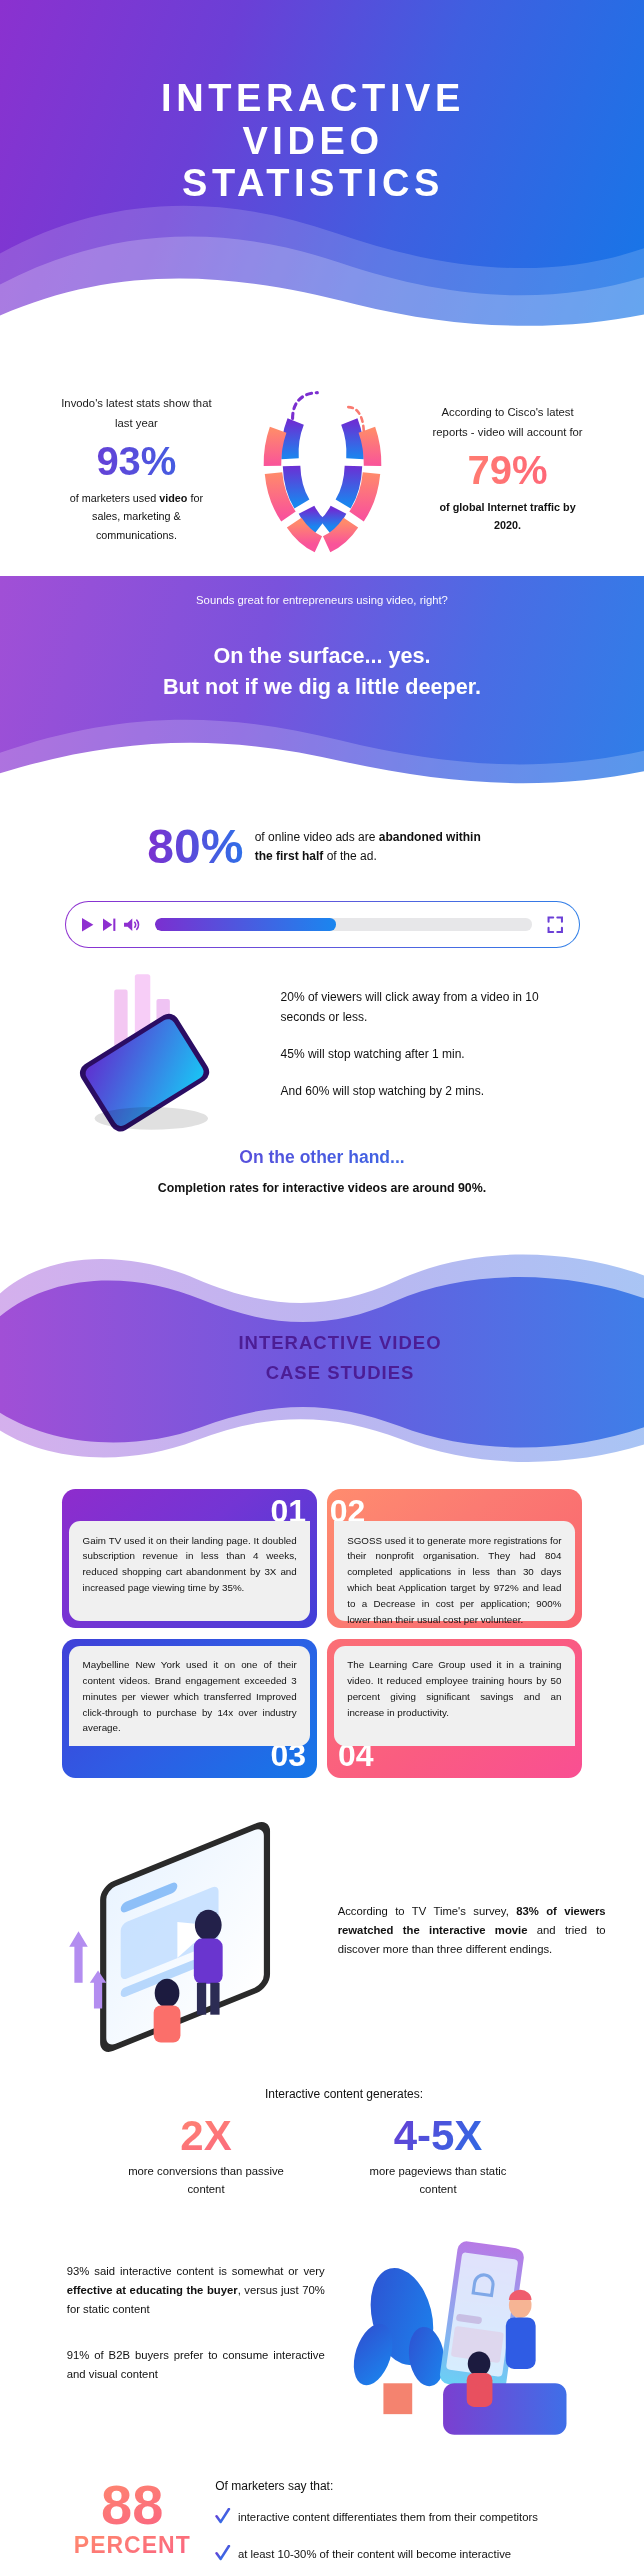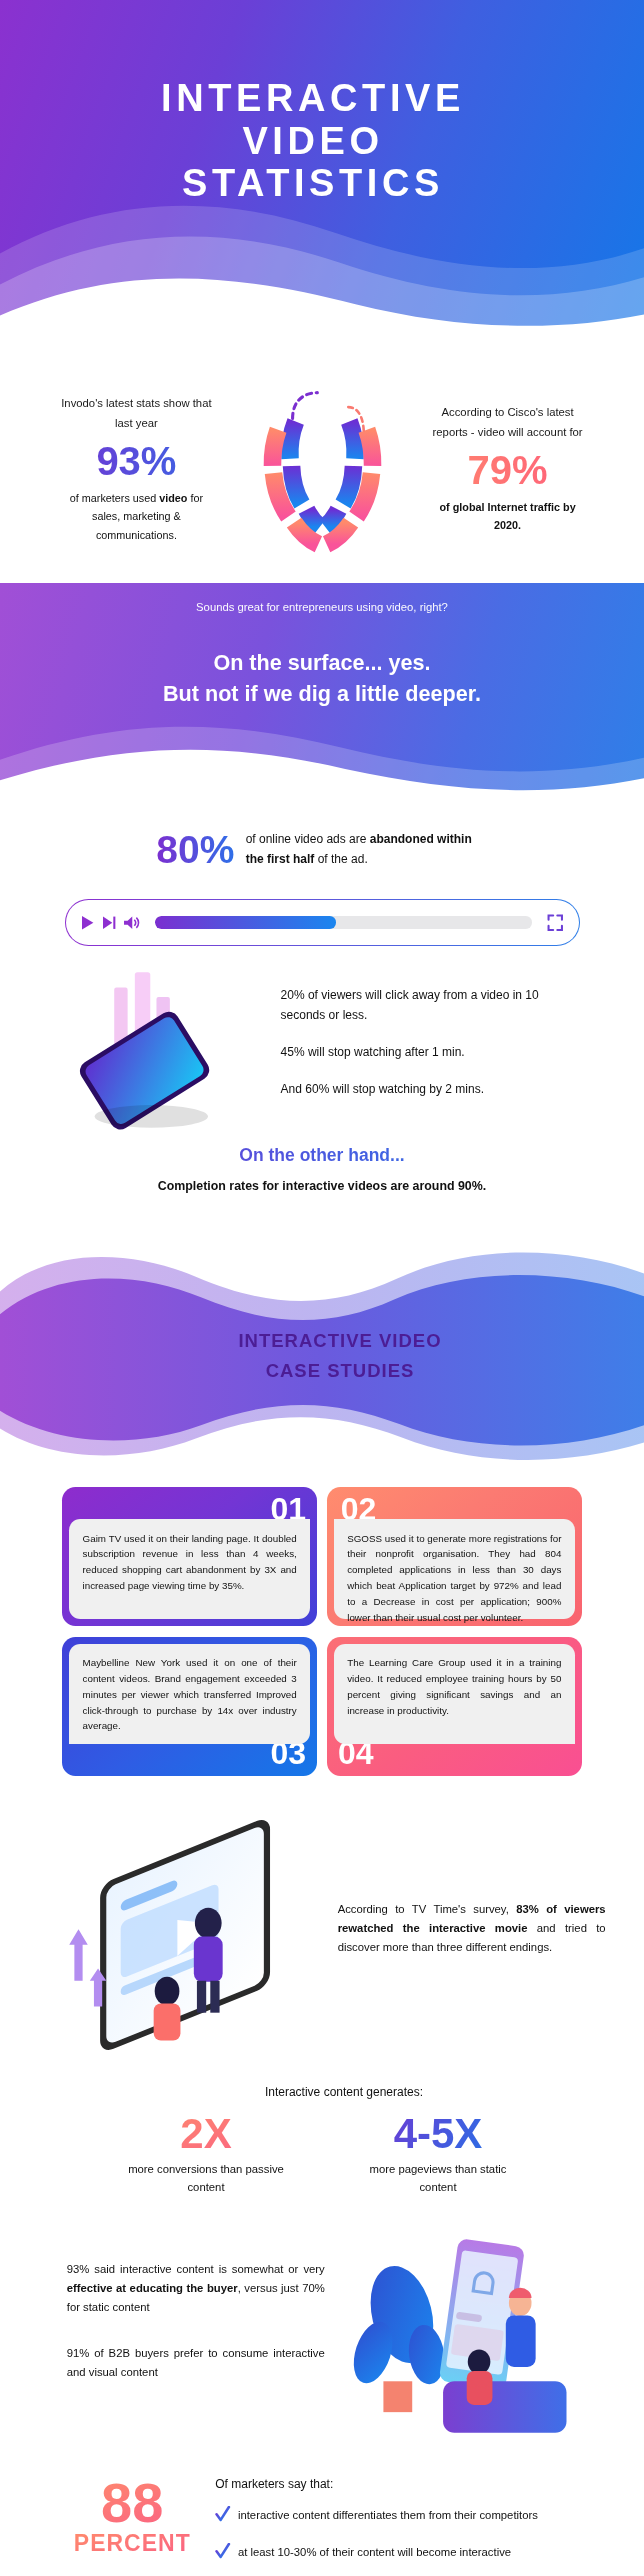--- a/index.html
+++ b/index.html
@@ -18,21 +18,21 @@
   }
   .hero-title {
     position:absolute; top:77px; left:0; right:18px;
     text-align:center; color:#ffffff; letter-spacing:4.6px;
     font-size:38px; line-height:1.12; font-weight:700;
     text-shadow:0 0.5px 0 rgba(0,0,0,.03);
   }
   .hero-waves { position:absolute; left:0; bottom:-1px; width:100%; height:155px; }
 
   
-  .stats1 { position:relative; padding:41px 0 16px; background:#fff; }
+  .stats1 { position:relative; padding:41px 0 9px; background:#fff; }
   .stats1-row { display:flex; align-items:center; justify-content:center; gap:0; }
   .stat-col { width:196px; }
   .stat-col.left  { text-align:center; padding-right:5.2px;}
   .stat-col.right { text-align:center; padding-left:5.2px;}
   .stat-lead {
     font-size:11.3px; line-height:1.75; color:#1a1a1a; font-weight:400;
     max-width:155px; margin:0 auto 7.2px;
   }
   .stat-big { font-size:40px; font-weight:700; line-height:1; margin:2.1px 0 8.2px; }
   .stat-big.purple { background:linear-gradient(90deg,#7b2fd0,#2f6fe8); -webkit-background-clip:text; background-clip:text; color:transparent; }
@@ -53,21 +53,21 @@
   }
   .banner-headline {
     position:absolute; top:64px; left:0; right:0; text-align:center;
     color:#ffffff; font-size:21.6px; font-weight:700; line-height:1.45;
   }
 
   
   .sec80 { padding:25px 0 0; }
   .sec80-row { display:flex; align-items:center; justify-content:center; gap:11.3px; }
   .num80 {
-    font-size:39px; font-weight:700; line-height:1;
+    font-size:48px; font-weight:700; line-height:1;
     background:linear-gradient(90deg,#7b2fd0,#2f6fe8);
     -webkit-background-clip:text; background-clip:text; color:transparent;
   }
   .txt80 { font-size:12px; line-height:1.6; color:#111; max-width:242px; }
   .txt80 b { font-weight:700; }
 
   .player {
     margin:30px auto 0; width:515px; height:47px; border-radius:24px;
     border:1px solid transparent;
     background:
@@ -110,21 +110,21 @@
   .card-num {
     position:absolute; color:#fff; font-size:32px; font-weight:700; line-height:1;
   }
   
   .c1 { background:linear-gradient(140deg,#8e2ccd 0%,#7335d4 45%,#4040d8 100%); }
   .c1 .card-body { left:7.2px; right:7.2px; top:32px; bottom:7.2px; border-radius:0 0 11.3px 11.3px; border-top-left-radius:11.3px; }
   .c1 .card-num { right:11.3px; top:6.2px; }
   
   .c2 { background:linear-gradient(140deg,#ff8c6e 0%,#fb7b72 40%,#f9636f 100%); }
   .c2 .card-body { left:7.2px; right:7.2px; top:32px; bottom:7.2px; border-radius:0 0 11.3px 11.3px; border-top-right-radius:11.3px; }
-  .c2 .card-num { left:14px; top:6.2px; }
+  .c2 .card-num { left:3px; top:6.2px; }
   
   .c3 { background:linear-gradient(140deg,#4040d8 0%,#2f5ce4 50%,#1577e8 100%); }
   .c3 .card-body { left:7.2px; right:7.2px; top:7.2px; bottom:32px; border-radius:11.3px 11.3px 11.3px 0; }
   .c3 .card-num { right:11.3px; bottom:6.2px; }
   
   .c4 { background:linear-gradient(140deg,#fb6f75 0%,#fa5d80 50%,#f94f92 100%); }
   .c4 .card-body { left:7.2px; right:7.2px; top:7.2px; bottom:32px; border-radius:11.3px 11.3px 0 11.3px; }
   .c4 .card-num { left:11.3px; bottom:6.2px; }
 
   

